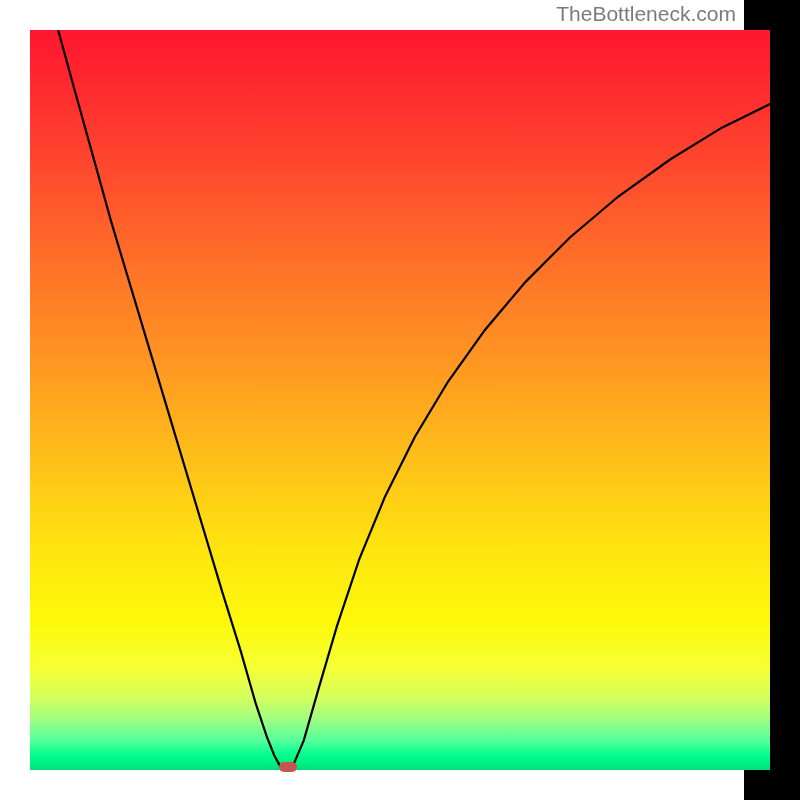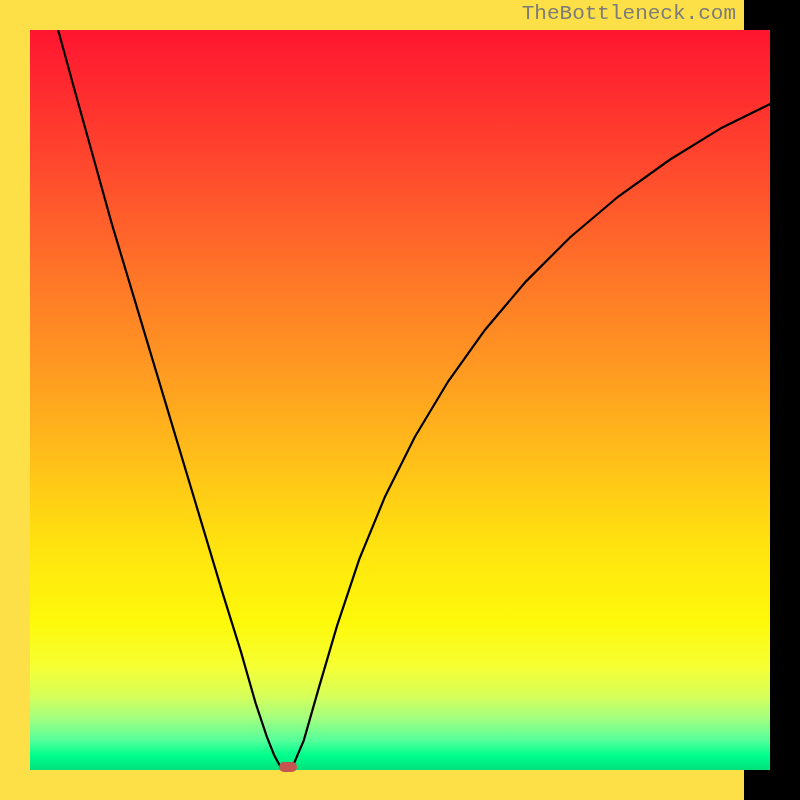--- a/index.html
+++ b/index.html
@@ -1,22 +1,21 @@
 <!DOCTYPE html>
 <html><head>
 <meta charset="utf-8">
 <style>
   * { margin: 0; padding: 0; box-sizing: border-box; }
   html, body { width: 800px; height: 800px; overflow: hidden; background: #000; font-family: Arial, Helvetica, sans-serif; }
   .stage {
     position: relative;
     width: 744px;
     height: 800px;
-    background: #fde047;
-    font-family: Liberation Mono, monospace;
+    background: #ffffff;
   }
   .watermark {
     position: absolute;
     top: 2px;
     right: 8px;
     color: #7b7b7b;
     font-size: 21px;
     font-weight: 400;
     letter-spacing: 0px;
   }

